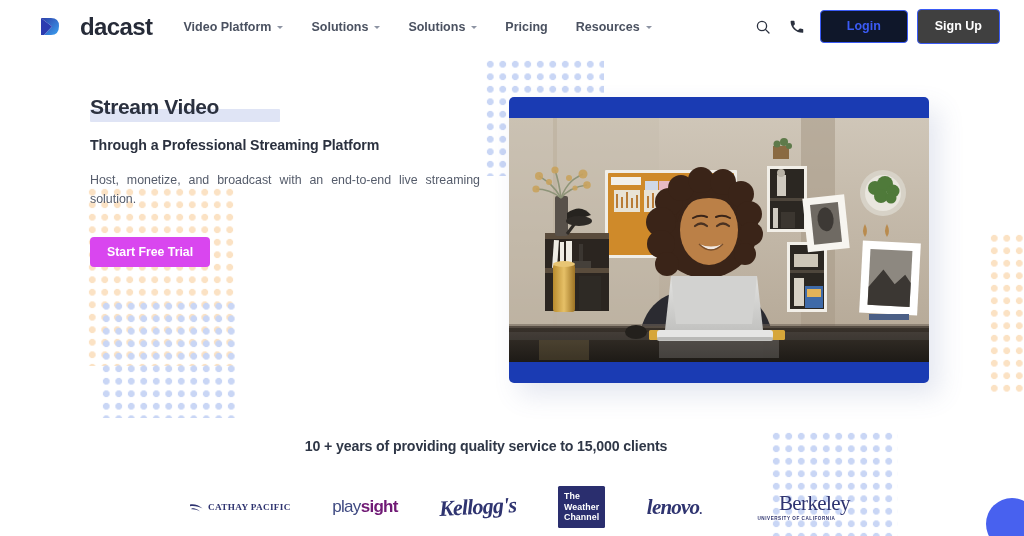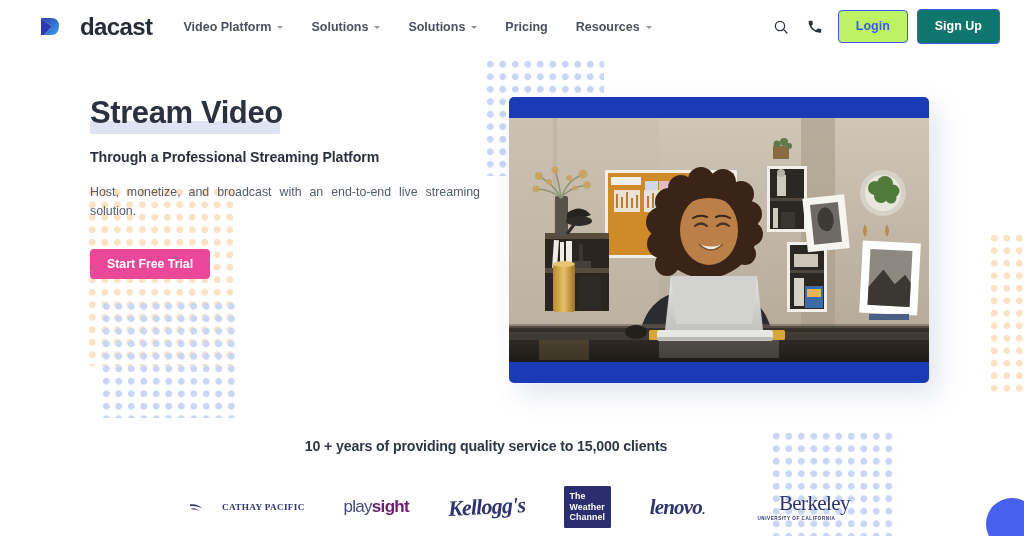--- a/index.html
+++ b/index.html
@@ -48,52 +48,52 @@
     width:0; height:0; border-left:3.2px solid transparent;
     border-right:3.2px solid transparent; border-top:3.6px solid #8d94a3;
     margin-top:2px;
   }
   #header-right {
     margin-left:auto; margin-right:24px;
     display:flex; align-items:center; gap:0px;
   }
   .hicon { width:34px; height:30px; display:flex; align-items:center; justify-content:center; cursor:pointer; }
   #btn-login {
-    margin-left:6px; padding:6px 17px; font-size:12.5px; font-weight:600;
-    color:#3b5bf5; background:#bef264; border:1.3px solid #3b5bf5; border-radius:4px;
+    margin-left:6px; padding:6px 26px; font-size:12.5px; font-weight:600;
+    color:#3b5bf5; background:#0f172a; border:1.3px solid #3b5bf5; border-radius:4px;
     cursor:pointer; font-family:"Liberation Sans", sans-serif; line-height:1.45;
   }
   #btn-signup {
     margin-left:9px; padding:7.3px 17px; font-size:12.5px; font-weight:600;
-    color:#fff; background:#0f766e; border:1.3px solid #3b5bf5; border-radius:4px;
+    color:#fff; background:#404040; border:1.3px solid #3b5bf5; border-radius:4px;
     cursor:pointer; font-family:"Liberation Sans", sans-serif; line-height:1.45;
   }
 
   
   #hero-left { position:absolute; left:90px; top:95px; width:400px; z-index:10; }
   #hero-title-wrap { position:relative; display:inline-block; }
   #hero-underline {
     position:absolute; left:0; bottom:-2px; width:190px; height:13px;
     background:#dfe4f5; border-radius:1px; z-index:-1;
   }
   #hero-title {
-    font-size:31px; font-weight:700; color:#2b313f; letter-spacing:-0.4px;
+    font-size:21px; font-weight:700; color:#2b313f; letter-spacing:-0.4px;
     line-height:1.18; position:relative;
   }
   #hero-sub {
     margin-top:17px; font-size:14.2px; font-weight:700; color:#2b313f;
     letter-spacing:-0.1px;
   }
   #hero-desc {
     margin-top:18px; font-size:12.4px; color:#555c6b; line-height:1.55;
     width:390px; text-align:justify;
   }
   #btn-trial {
     margin-top:28px; padding:8px 17px; font-size:12.3px; font-weight:600;
-    color:#fff; background:#ec4899; border:none; border-radius:4px;
+    color:#fff; background:#d946ef; border:none; border-radius:4px;
     cursor:pointer; font-family:"Liberation Sans", sans-serif;
   }
 
   
   #video-card {
     position:absolute; left:509px; top:97px; width:420px; height:286px;
     background:#1a3bb3; border-radius:5px; z-index:10;
     box-shadow: 10px 12px 26px rgba(90,105,160,0.16);
     overflow:hidden;
   }
@@ -108,21 +108,21 @@
     position:absolute; left:0; top:438px; width:972px; text-align:center;
     font-size:14.2px; font-weight:700; color:#2f3747; letter-spacing:-0.15px;
     z-index:10;
   }
   #logo-row {
     position:absolute; left:190px; top:484px; width:660px; height:46px;
     display:flex; align-items:center; justify-content:space-between; z-index:10;
   }
   .client-logo { display:flex; align-items:center; justify-content:center; height:46px; }
 
-  .lg-cathay { display:flex; align-items:center; gap:19px; color:#2f3470; }
+  .lg-cathay { display:flex; align-items:center; gap:5px; color:#2f3470; }
   .lg-cathay .ctext { font-family:"Liberation Serif", serif; font-size:9.2px; font-weight:700; letter-spacing:0.35px; }
   .lg-playsight { font-size:17px; color:#3f4a82; letter-spacing:-0.7px; font-weight:400; }
   .lg-playsight b { font-weight:700; color:#701a75;margin-top:18px; }
   .lg-kelloggs {
     font-family:"Liberation Serif", serif; font-style:italic; font-weight:700;
     font-size:22px; color:#2f3470; letter-spacing:-0.8px; transform:rotate(-3deg);
   }
   .lg-weather {
     background:#2a2e6e; color:#fff; padding:5px 6px 5px 6px; border-radius:1.5px;
     font-size:8.8px; font-weight:700; line-height:1.18; text-align:left; letter-spacing:0.1px;

